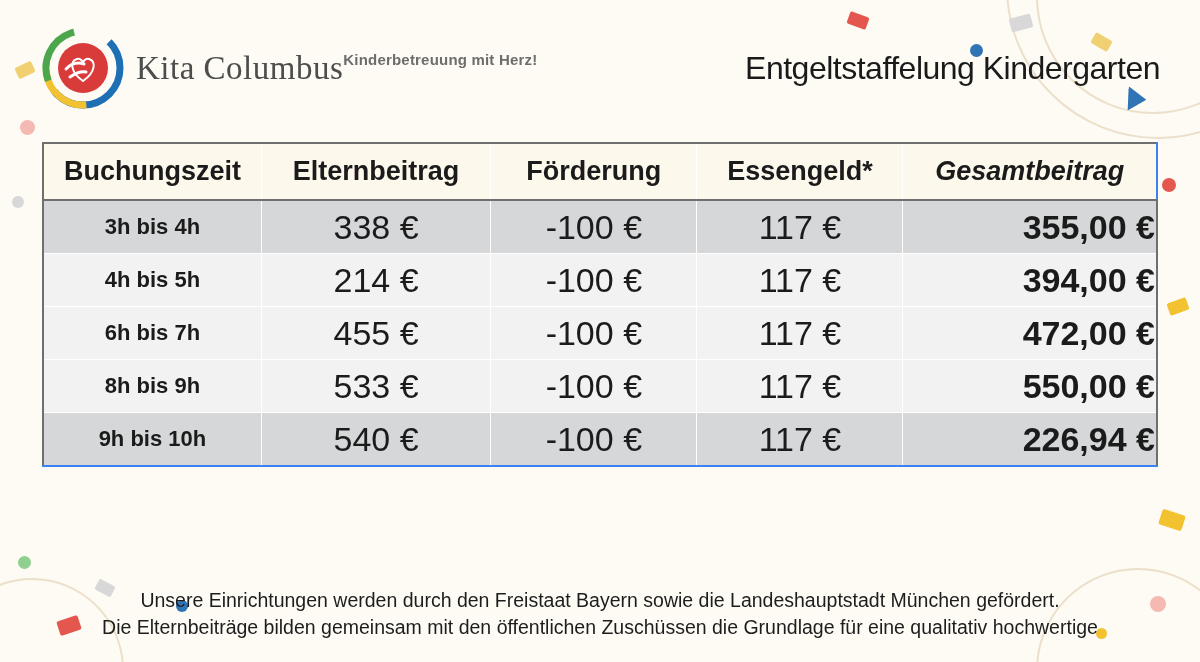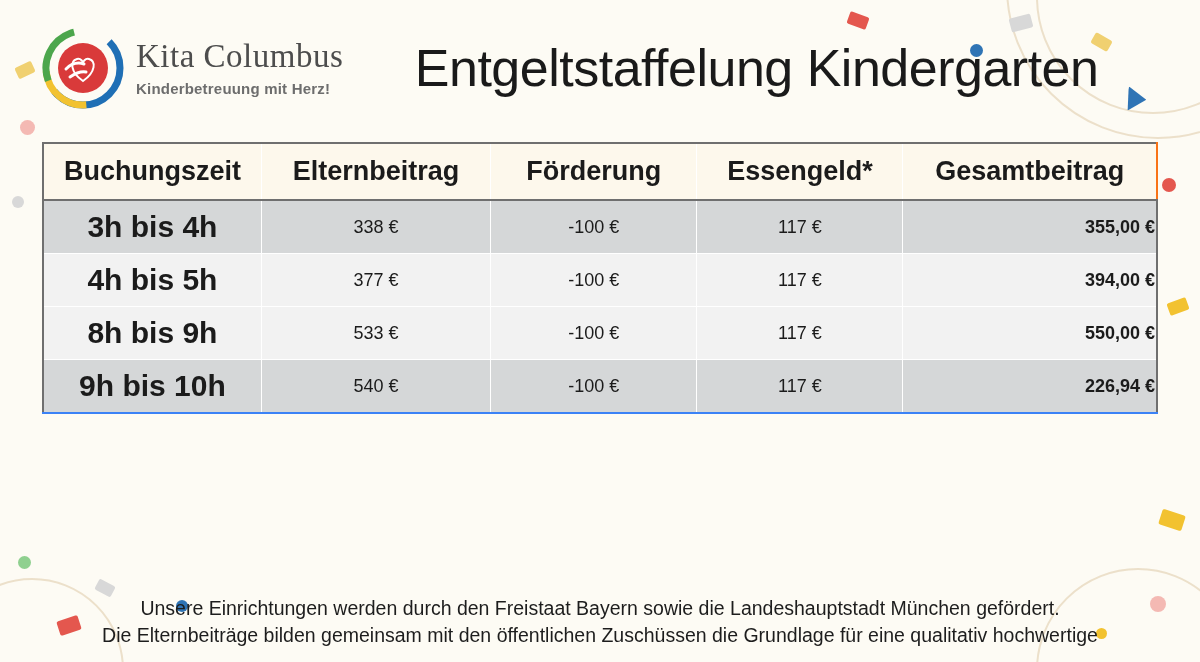--- a/index.html
+++ b/index.html
@@ -47,41 +47,41 @@
     gap: 10px;
   }
   .logo-mark {
     width: 86px;
     height: 86px;
     position: relative;
     flex: none;
   }
   .logo-text {
     display: flex;
-    flex-direction: column;
+    flex-direction: row;
     justify-content: center;
     line-height: 1;
   }
   .logo-title {
     font-size: 33px;
     color: #4d4d4d;
     letter-spacing: .5px;
     font-family: "Liberation Serif", serif;
   }
   .logo-sub {
     font-size: 15px;
     color: #6d6d6d;
-    margin-top: 8px;
+    margin-top: 0;
     font-weight: bold;
     letter-spacing: .2px;
   }
   .main-title {
     flex: 1;
-    text-align: center;
-    font-size: 52px;
+    text-align: right;
+    font-size: 32px;
     color: #1a1a1a;
     letter-spacing: -0.5px;
     padding-left: 10px;
     white-space: nowrap;
   }
 
   
   .table-wrap {
     position: absolute;
     top: 142px;
@@ -102,40 +102,40 @@
   thead th {
     background: #fdf8ec;
     font-size: 27px;
     font-weight: bold;
     height: 55px;
     padding: 0 4px;
     border-bottom: 2px solid #6f6f6f;
     border-top: 2px solid #6f6f6f;
   }
   thead th:first-child { border-left: 2px solid #6f6f6f; }
-  thead th:last-child  { border-right: 2px solid #f97316; }
+  thead th:last-child  { border-right: 2px solid #3b82f6; font-style: italic; }
 
   tbody td {
     height: 50px;
-    font-size: 18px;
+    font-size: 34px;
   }
   tbody tr.odd td  { background: #d5d7d8; }
   tbody tr.even td { background: #f2f2f2; }
-  tbody td.col-time { font-weight: bold; font-size: 30px; }
+  tbody td.col-time { font-weight: bold; font-size: 22px; }
   tbody td.col-total { font-weight: bold; text-align: right; }
   tbody tr td:first-child { border-left: 2px solid #6f6f6f; }
   tbody tr td:last-child  { border-right: 2px solid #6f6f6f; }
   tbody tr:last-child td  { border-bottom: 2px solid #3b82f6; }
 
   
   .footer {
     position: absolute;
     left: 50px;
     right: 50px;
-    bottom: 14px;
+    bottom: 22px;
     text-align: center;
     font-size: 19.5px;
     color: #1d1d1d;
     line-height: 1.35;
   }
 </style>
 </head>
 <body>
 
 <div>
@@ -205,24 +205,31 @@
     <tbody>
       <tr class="odd">
         <td class="col-time">3h bis 4h</td>
         <td>338 €</td>
         <td>-100 €</td>
         <td>117 €</td>
         <td class="col-total">355,00 €</td>
       </tr>
       <tr class="even">
         <td class="col-time">4h bis 5h</td>
-        <td>377 €</td>
+        <td>214 €</td>
         <td>-100 €</td>
         <td>117 €</td>
         <td class="col-total">394,00 €</td>
+      </tr>
+      <tr class="even">
+        <td class="col-time">6h bis 7h</td>
+        <td>455 €</td>
+        <td>-100 €</td>
+        <td>117 €</td>
+        <td class="col-total">472,00 €</td>
       </tr>
       <tr class="even">
         <td class="col-time">8h bis 9h</td>
         <td>533 €</td>
         <td>-100 €</td>
         <td>117 €</td>
         <td class="col-total">550,00 €</td>
       </tr>
       <tr class="odd">
         <td class="col-time">9h bis 10h</td>

